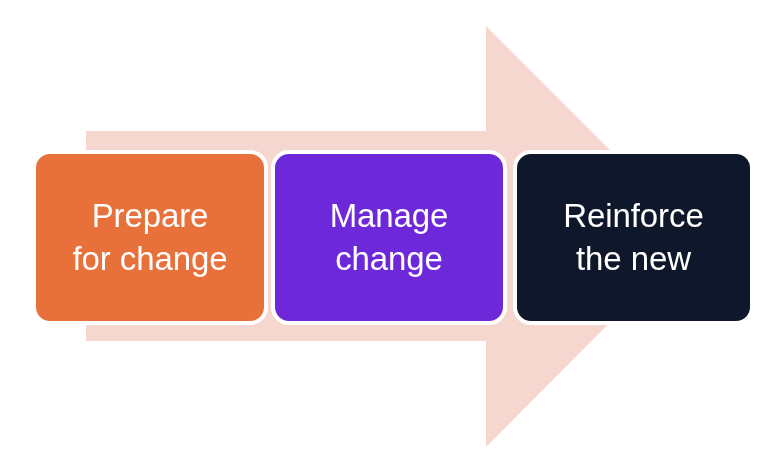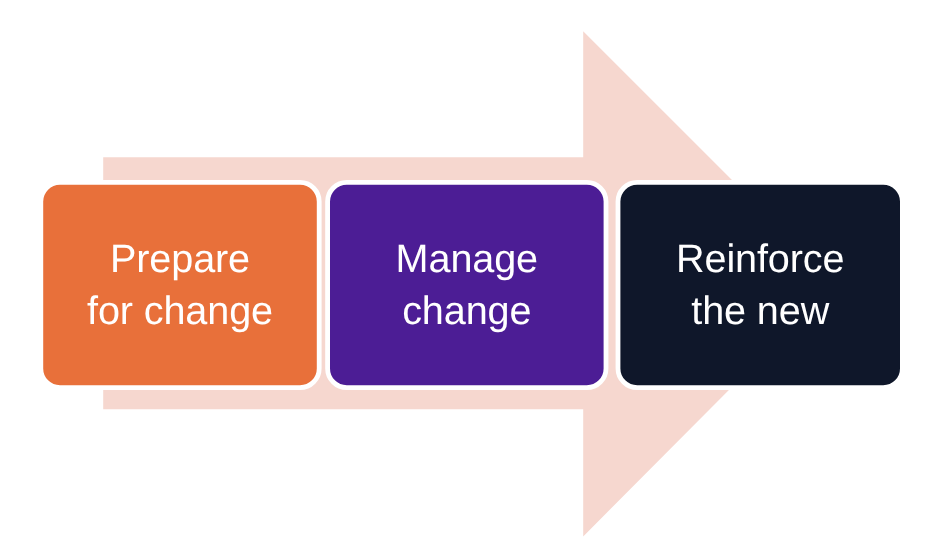--- a/index.html
+++ b/index.html
@@ -74,21 +74,21 @@
 
   <svg id="arrow-svg" viewBox="0 0 777 467" preserveAspectRatio="none" aria-hidden="true">
     <polygon id="arrow-poly" points="86,131 486,131 486,26 696,236 486,447 486,341 86,341" fill="#F6D7CF"></polygon>
   </svg>
 
   <div class="stage-box" id="stage-0" style="background: rgb(232, 112, 58); color: rgb(255, 255, 255); border-color: rgb(255, 255, 255);">
     <span class="stage-label">Prepare
 for change</span>
   </div>
 
-  <div class="stage-box" id="stage-1" style="background: #4c1d95; color: rgb(255, 255, 255); border-color: rgb(255, 255, 255);">
+  <div class="stage-box" id="stage-1" style="background: #6d28d9; color: rgb(255, 255, 255); border-color: rgb(255, 255, 255);">
     <span class="stage-label">Manage
 change</span>
   </div>
 
   <div class="stage-box" id="stage-2" style="background: #0f172a; color: rgb(255, 255, 255); border-color: rgb(255, 255, 255);">
     <span class="stage-label">Reinforce
 the new</span>
   </div>
 
 </div>

